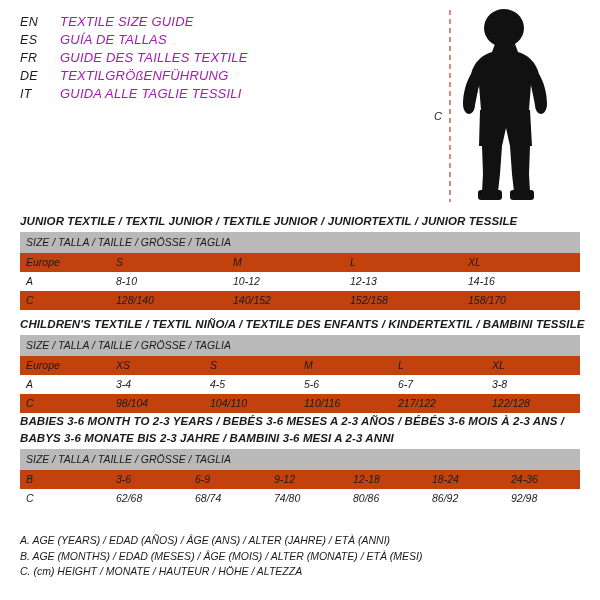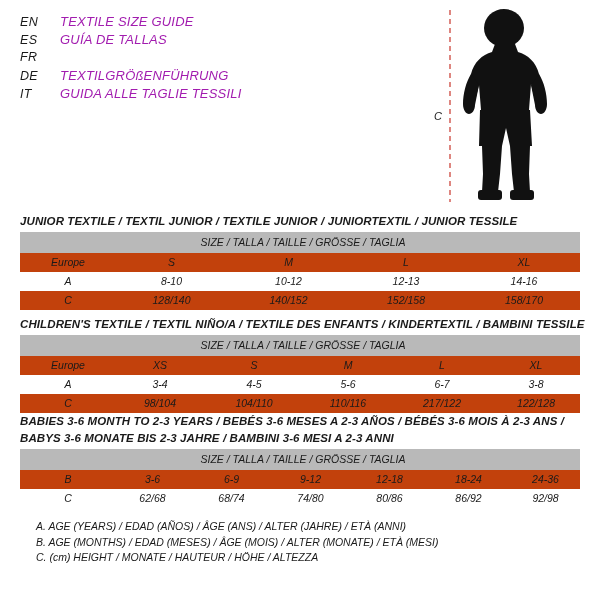--- a/index.html
+++ b/index.html
@@ -76,21 +76,20 @@
     font-weight: bold;
     color: #1a1a1a;
     margin-bottom: 5px;
     letter-spacing: 0.1px;
     white-space: nowrap;
   }
   table.sz {
     border-collapse: collapse;
     width: 560px;
     table-layout: fixed;
-    text-align: center;
   }
   table.sz td {
     font-size: 10.5px;
     color: #1a1a1a;
     padding: 3px 0 3px 6px;
     vertical-align: middle;
     line-height: 13px;
   }
   tr.hdr td {
     background: #b9b9b9;
@@ -126,20 +125,21 @@
     <div class="hrow">
       <span class="hlang">EN</span>
       <span class="htitle">TEXTILE SIZE GUIDE</span>
     </div>
     <div class="hrow">
       <span class="hlang">ES</span>
       <span class="htitle">GUÍA DE TALLAS</span>
     </div>
     <div class="hrow">
       <span class="hlang">FR</span>
+      <span class="htitle">GUIDE DES TAILLES TEXTILE</span>
     </div>
     <div class="hrow">
       <span class="hlang">DE</span>
       <span class="htitle">TEXTILGRÖßENFÜHRUNG</span>
     </div>
     <div class="hrow">
       <span class="hlang">IT</span>
       <span class="htitle">GUIDA ALLE TAGLIE TESSILI</span>
     </div>
   </div>
@@ -286,19 +286,19 @@
         <td>68/74</td>
         <td>74/80</td>
         <td>80/86</td>
         <td>86/92</td>
         <td>92/98</td>
       </tr>
     </tbody>
       </table>
   </div>
 
-  <div class="legend" style="top:519px;margin-left:16px;">
+  <div class="legend" style="top:533px;">
     <div>A. AGE (YEARS) / EDAD (AÑOS) / ÂGE (ANS) / ALTER (JAHRE) / ETÀ (ANNI)</div>
     <div>B. AGE (MONTHS) / EDAD (MESES) / ÂGE (MOIS) / ALTER (MONATE) / ETÀ (MESI)</div>
     <div>C. (cm) HEIGHT / MONATE / HAUTEUR / HÖHE / ALTEZZA</div>
   </div>
 
 </div>
 
 </body></html>

